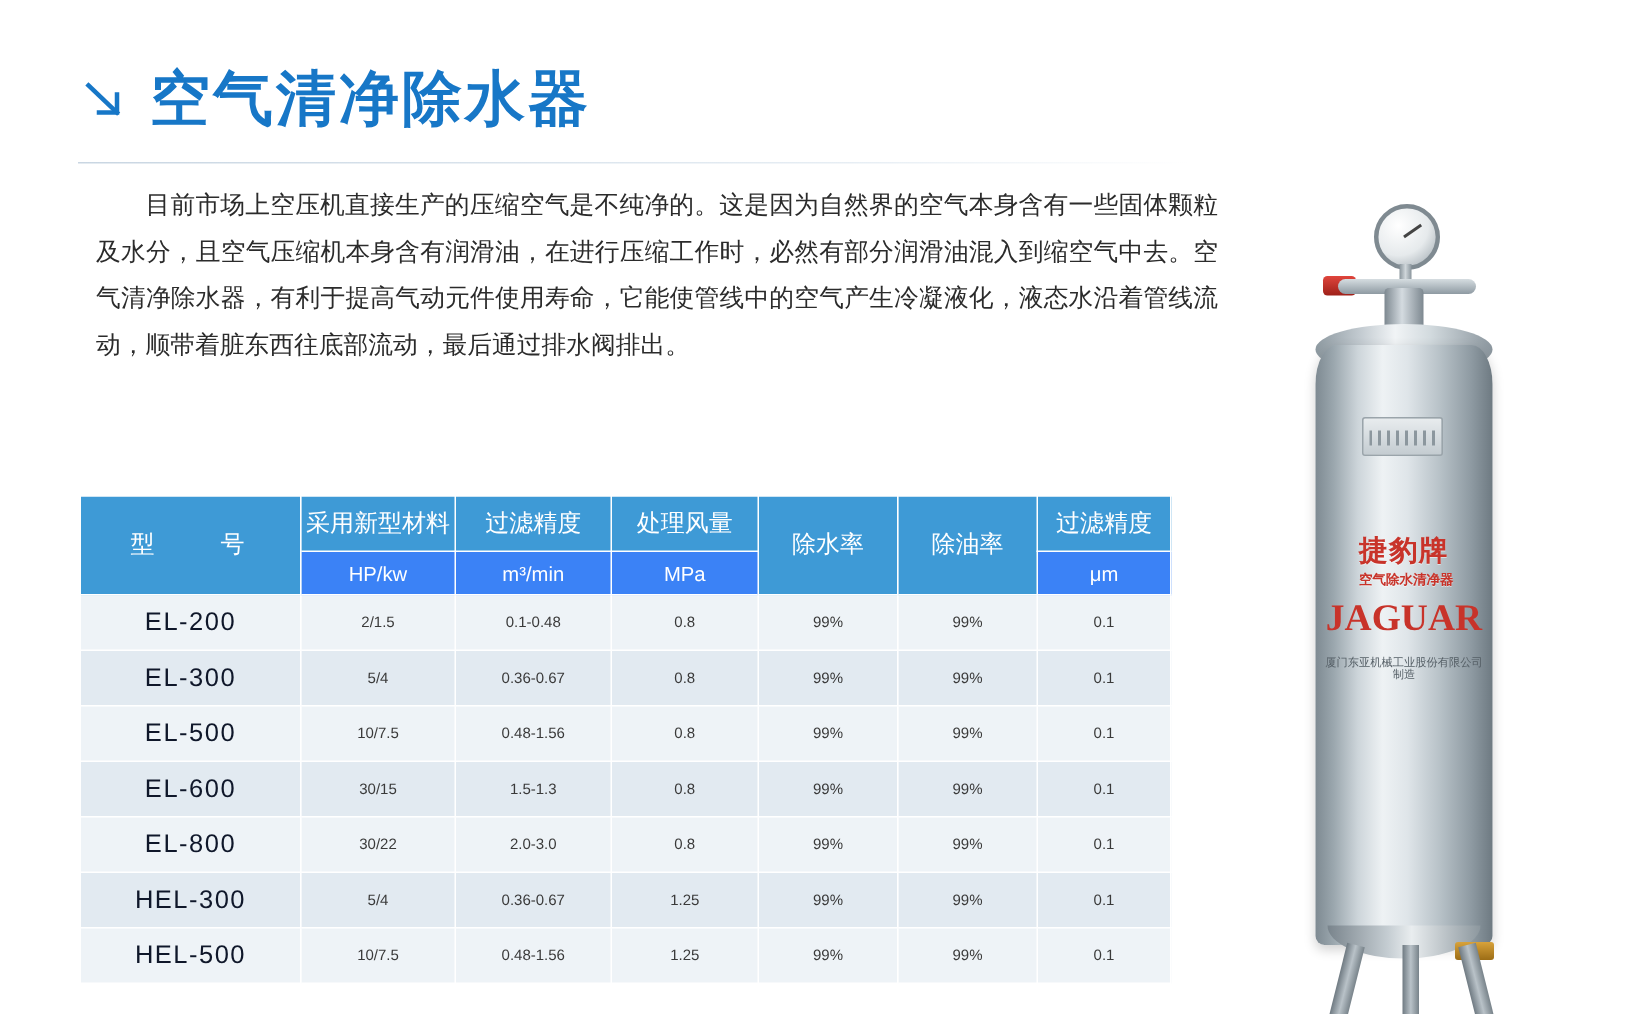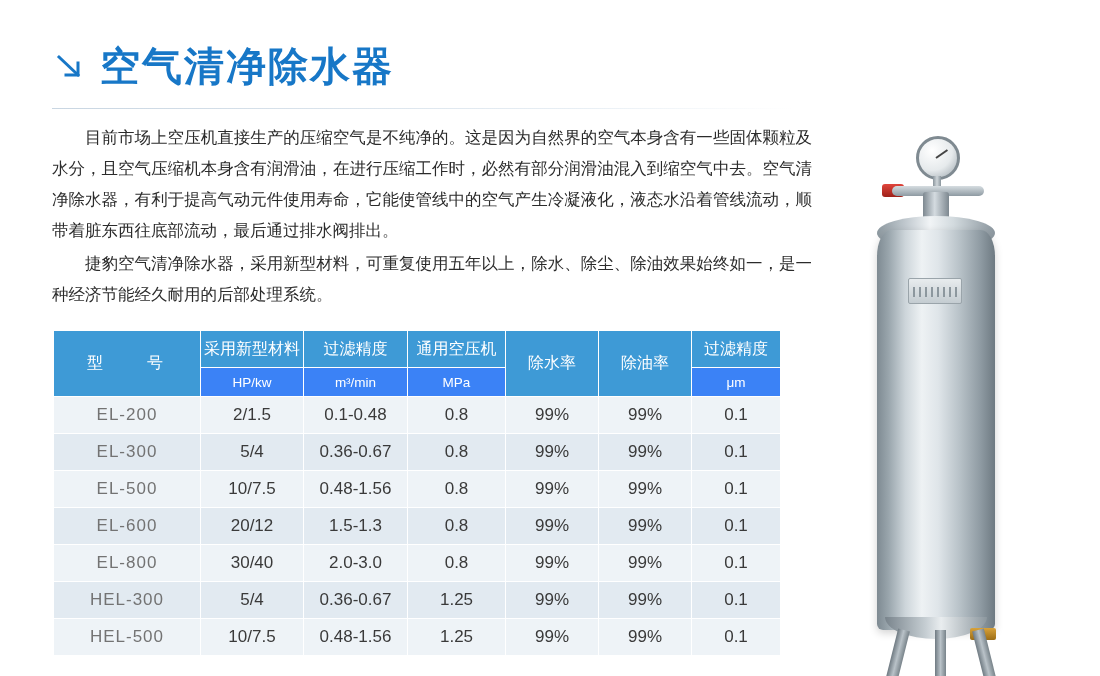--- a/index.html
+++ b/index.html
@@ -56,21 +56,21 @@
     position: absolute;
     left: 52px;
     top: 122px;
     width: 760px;
     font-size: 16.5px;
     line-height: 31px;
     color: #2b2b2b;
     text-align: justify;
   }
   .body-text p {
-    margin: 0 0 2px 0;
+    margin: 0 0 2px 12px;
     text-indent: 2em;
   }
 
   
   .spec-table {
     position: absolute;
     left: 53px;
     top: 330px;
     width: 727px;
     border-collapse: collapse;
@@ -99,29 +99,29 @@
   }
   .spec-table thead tr.row-b th {
     height: 26px;
     font-size: 13.5px;
     background: #3b82f6;
     border-top: 1px solid #7cc0e8;
   }
   .spec-table tbody td {
     height: 34px;
     background: #eef3f7;
-    font-size: 17px;
+    font-size: 10px;
   }
   .spec-table tbody tr:nth-child(even) td {
     background: #e2eaf1;
   }
   .spec-table tbody td.model-cell {
     font-size: 17px;
     letter-spacing: 1px;
-    color: #737373;
+    color: #0f172a;
   }
 
   
   col.c-model { width: 147px; }
   col.c-hp    { width: 103px; }
   col.c-flow  { width: 104px; }
   col.c-press { width: 98px;  }
   col.c-water { width: 93px;  }
   col.c-oil   { width: 93px;  }
   col.c-filt  { width: 89px;  }
@@ -310,39 +310,38 @@
           <polyline points="26,14 26,26 14,26"></polyline>
         </g>
       </svg>
     </span>
     <div class="title">空气清净除水器</div>
   </div>
   <div class="title-rule"></div>
 
   <div class="body-text">
     <p>目前市场上空压机直接生产的压缩空气是不纯净的。这是因为自然界的空气本身含有一些固体颗粒及水分，且空气压缩机本身含有润滑油，在进行压缩工作时，必然有部分润滑油混入到缩空气中去。空气清净除水器，有利于提高气动元件使用寿命，它能使管线中的空气产生冷凝液化，液态水沿着管线流动，顺带着脏东西往底部流动，最后通过排水阀排出。</p>
-    <p>捷豹空气清净除水器，采用新型材料，可重复使用五年以上，除水、除尘、除油效果始终如一，是一种经济节能经久耐用的后部处理系统。</p>
   </div>
 
   <table class="spec-table">
     <colgroup>
       <col class="c-model">
         <col class="c-hp">
         <col class="c-flow">
         <col class="c-press">
       <col class="c-water">
         <col class="c-oil">
         <col class="c-filt">
     </colgroup>
     <thead>
       <tr class="row-a">
         <th class="model-head" rowspan="2">型　　号</th>
         <th>采用新型材料</th>
         <th>过滤精度</th>
-        <th>通用空压机</th>
+        <th>处理风量</th>
         <th rowspan="2">除水率</th>
         <th rowspan="2">除油率</th>
         <th>过滤精度</th>
       </tr>
       <tr class="row-b">
         <th>HP/kw</th>
         <th>m³/min</th>
         <th>MPa</th>
         <th>μm</th>
       </tr>
@@ -370,30 +369,30 @@
         <td class="model-cell">EL-500</td>
         <td>10/7.5</td>
         <td>0.48-1.56</td>
         <td>0.8</td>
         <td>99%</td>
         <td>99%</td>
         <td>0.1</td>
       </tr>
       <tr>
         <td class="model-cell">EL-600</td>
-        <td>20/12</td>
+        <td>30/15</td>
         <td>1.5-1.3</td>
         <td>0.8</td>
         <td>99%</td>
         <td>99%</td>
         <td>0.1</td>
       </tr>
       <tr>
         <td class="model-cell">EL-800</td>
-        <td>30/40</td>
+        <td>30/22</td>
         <td>2.0-3.0</td>
         <td>0.8</td>
         <td>99%</td>
         <td>99%</td>
         <td>0.1</td>
       </tr>
       <tr>
         <td class="model-cell">HEL-300</td>
         <td>5/4</td>
         <td>0.36-0.67</td>
@@ -418,20 +417,27 @@
     <div class="gauge"></div>
     <div class="gauge-stem"></div>
     <div class="valve-red"></div>
     <div class="valve-bar"></div>
     <div class="neck"></div>
     <div class="tank-top"></div>
     <div class="tank-body"></div>
     <div class="plate">
       <div class="plate-lines"></div>
     </div>
+    <div class="brand">
+      <div class="brand-cn">
+        <span>捷豹牌</span><small>空气除水清净器</small>
+      </div>
+      <div class="brand-en">JAGUAR</div>
+      <div class="brand-sub">厦门东亚机械工业股份有限公司制造</div>
+    </div>
     <div class="bottom-cap"></div>
     <div class="drain"></div>
     <div class="leg l3"></div>
     <div class="leg l1"></div>
     <div class="leg l2"></div>
 
   </div>
 
 </div>
 

